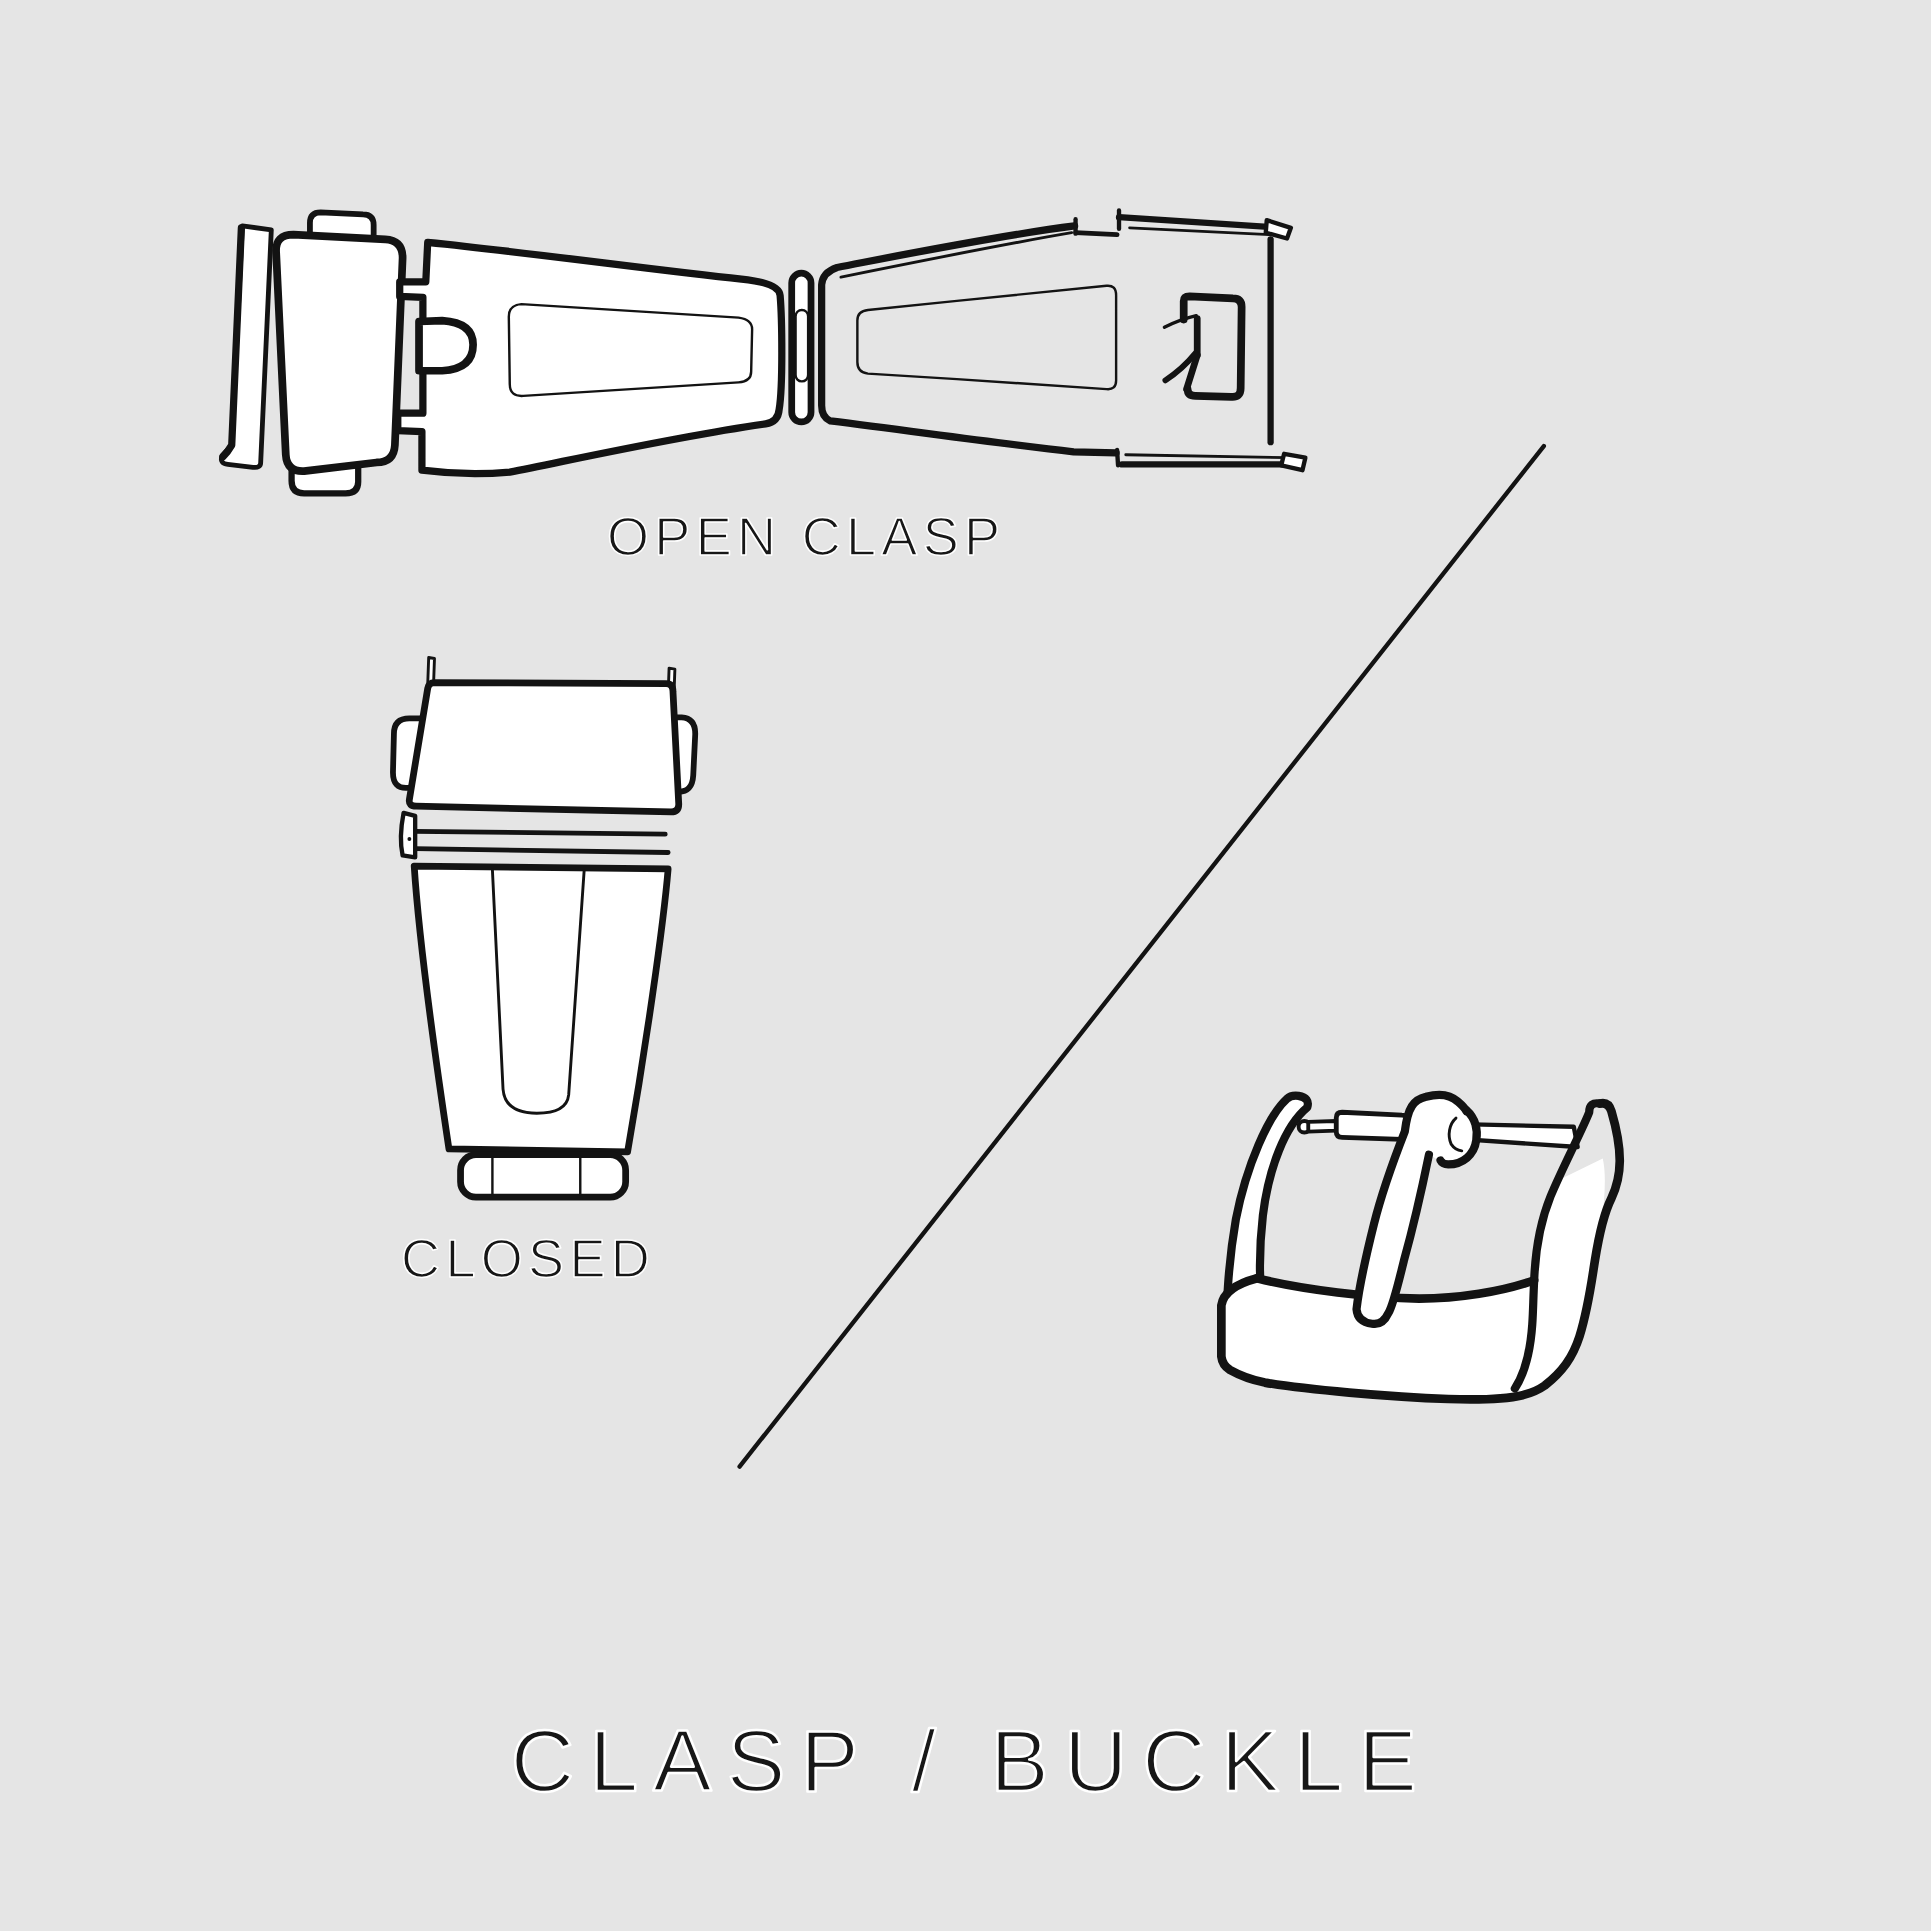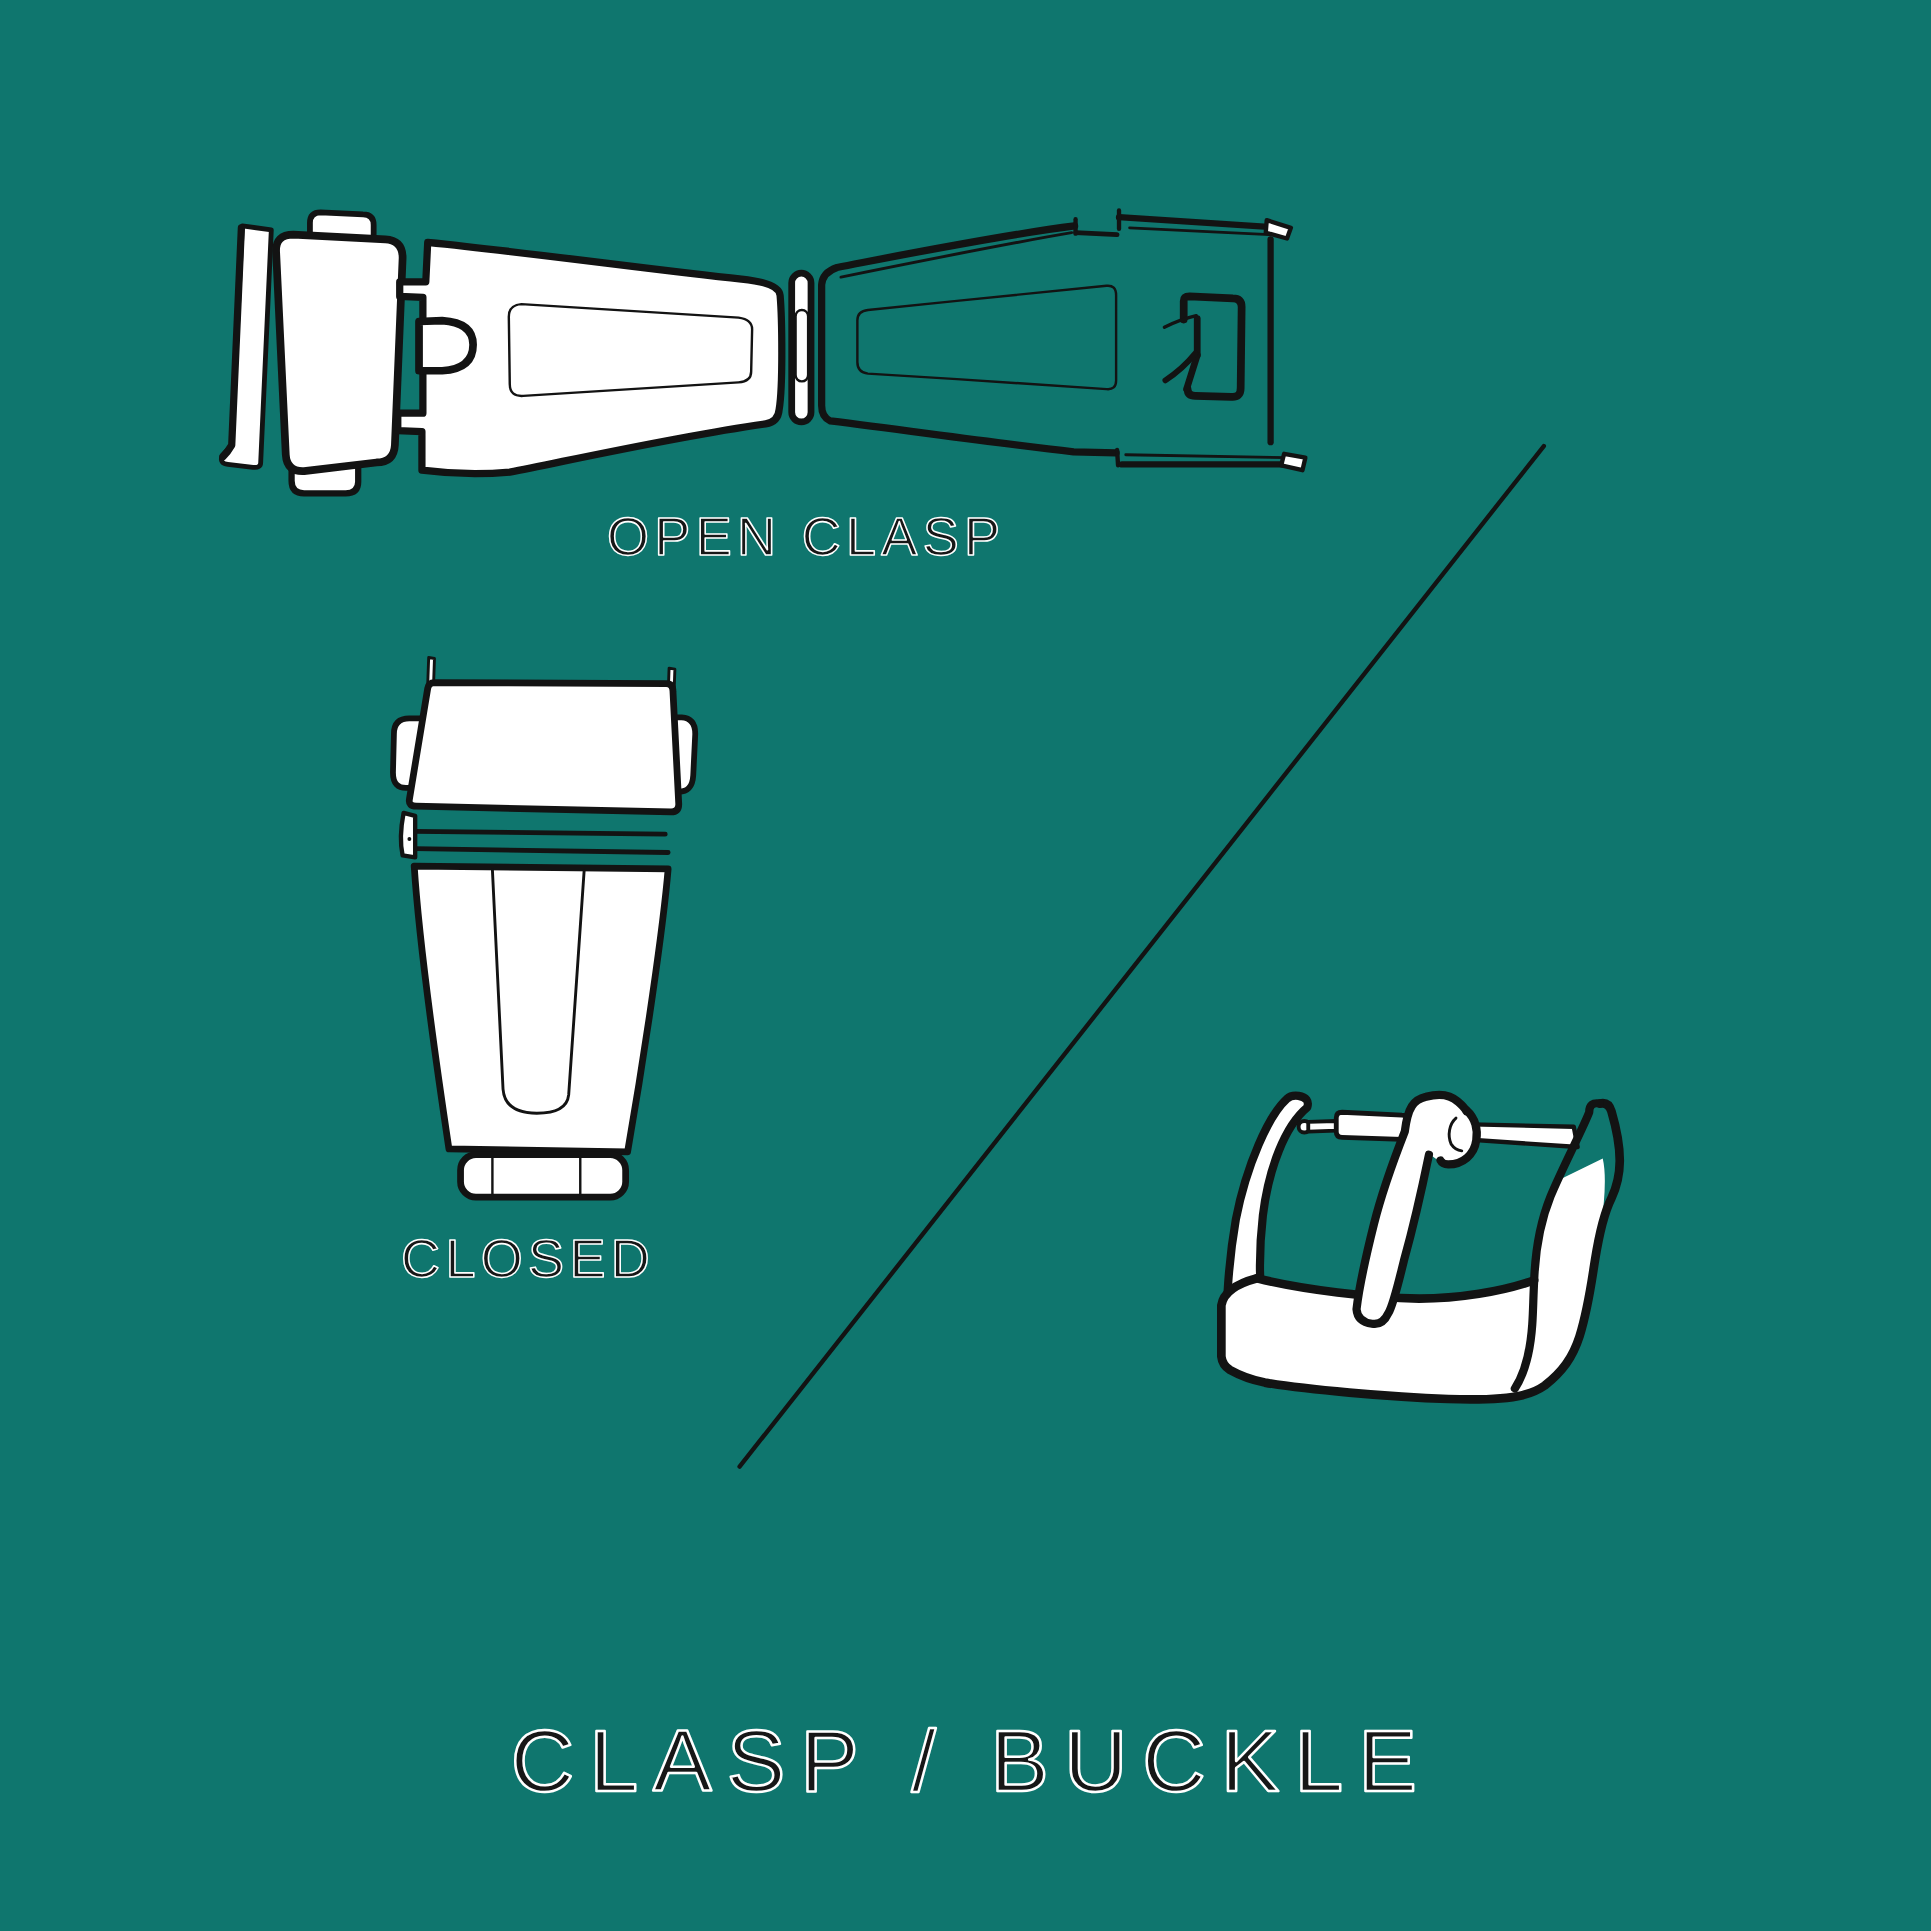--- a/index.html
+++ b/index.html
@@ -1,16 +1,16 @@
 <!DOCTYPE html>
 <html><head>
 <meta charset="utf-8">
 <style>
   html,body{margin:0;padding:0;background:#ffffff;}
-  .page{position:relative;width:1931px;height:1931px;background:#0f766e;overflow:hidden;}
+  .page{position:relative;width:1931px;height:1931px;background:#e5e5e5;overflow:hidden;}
   svg{position:absolute;top:0;left:0;}
   text{font-family:"Liberation Sans",sans-serif;fill:#171717;}
 </style>
 </head>
 <body>
 <div class="page">
 <svg width="1931" height="1931" viewBox="0 0 2000 2000" fill="none" stroke="#131313" stroke-linejoin="round" stroke-linecap="round">
 
 <g id="openclasp">
 

